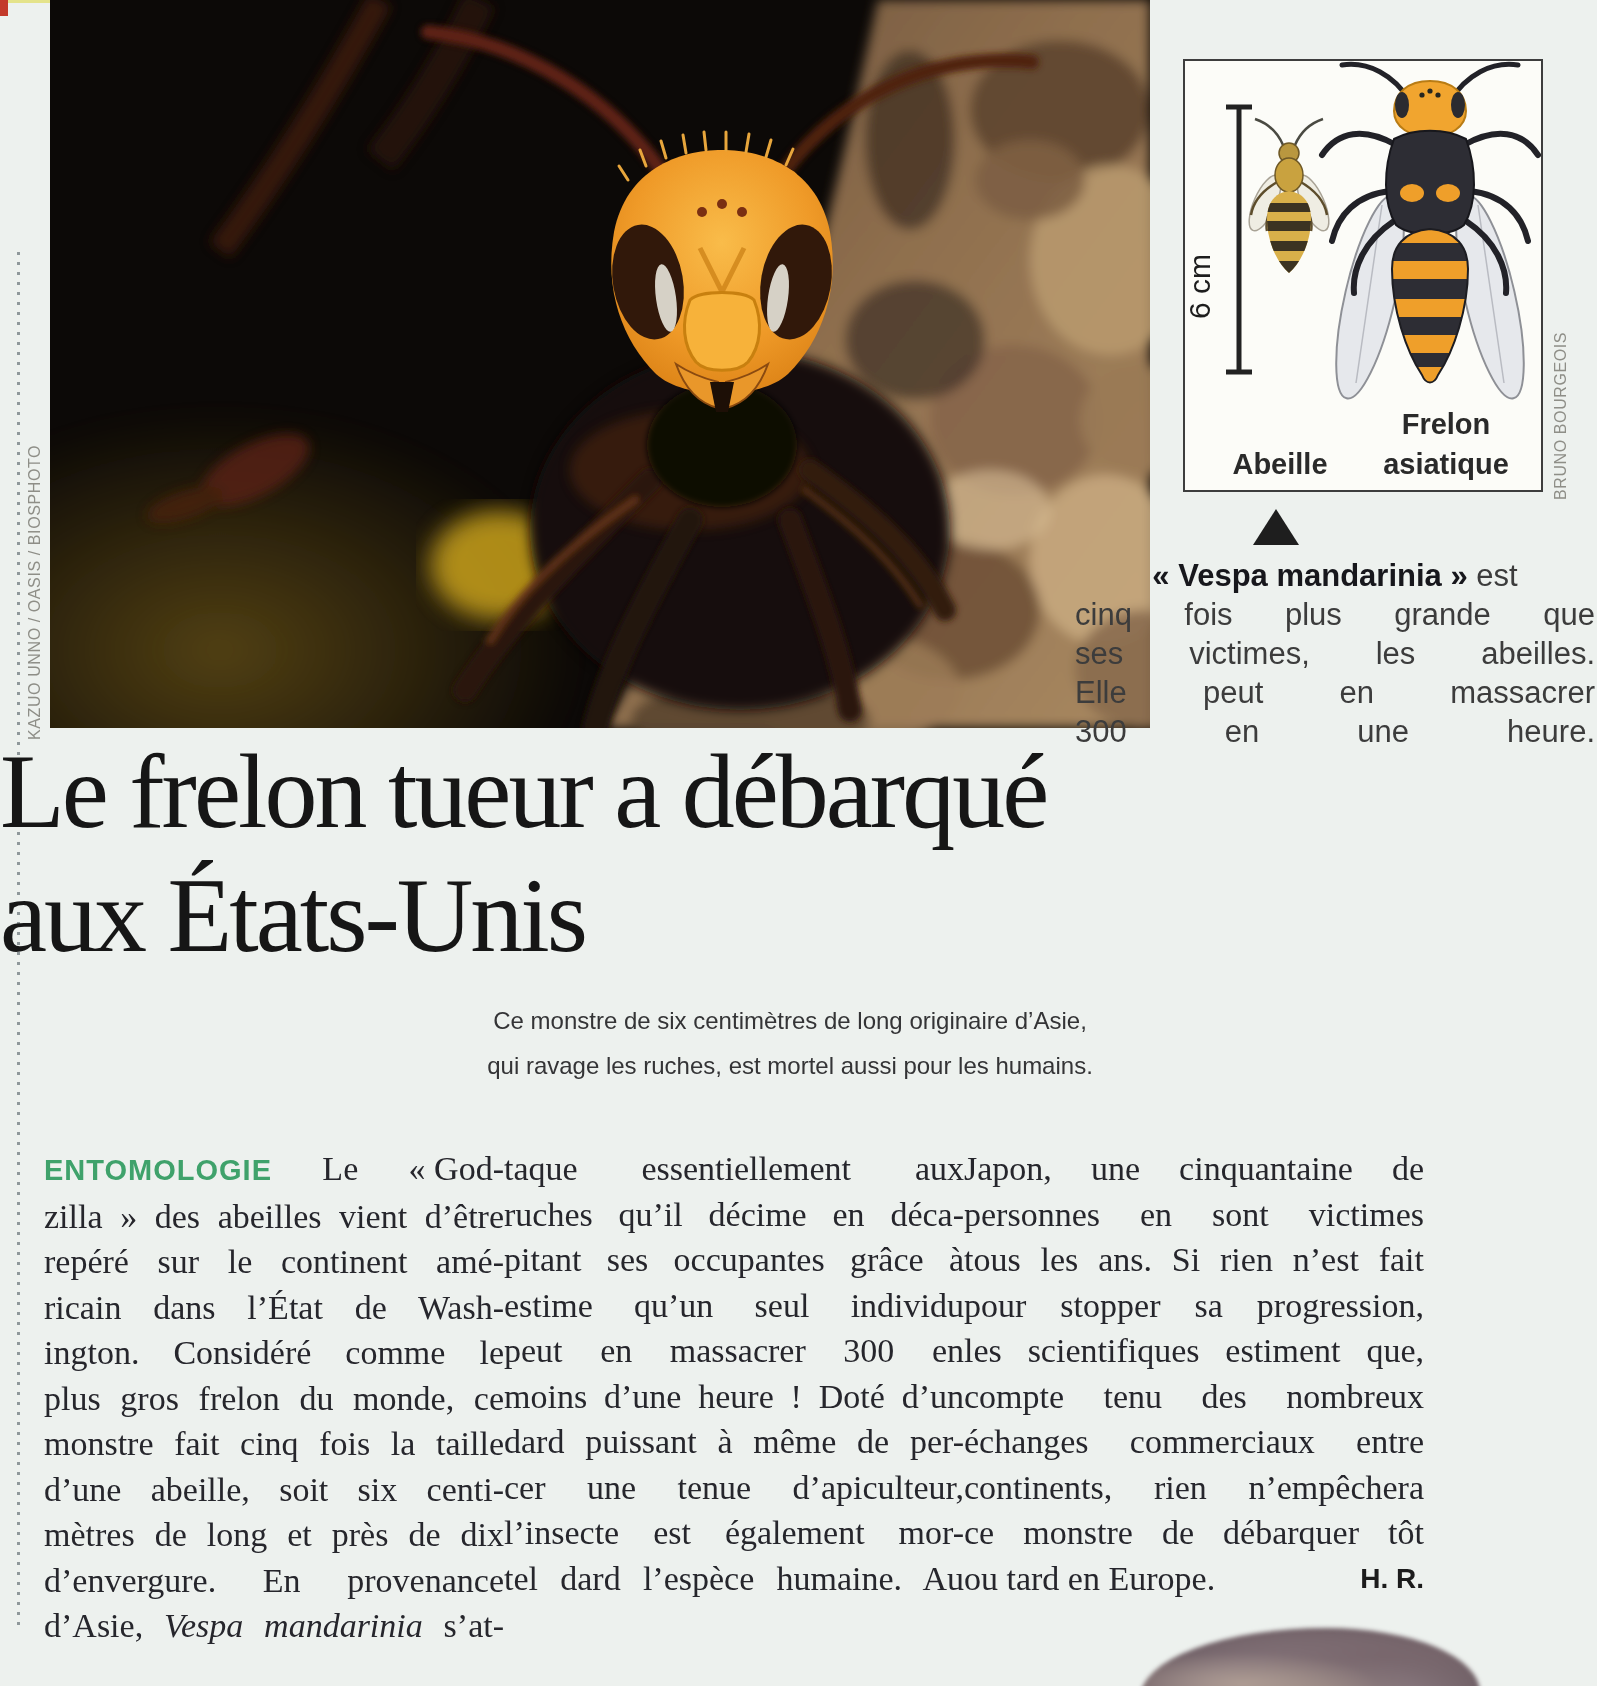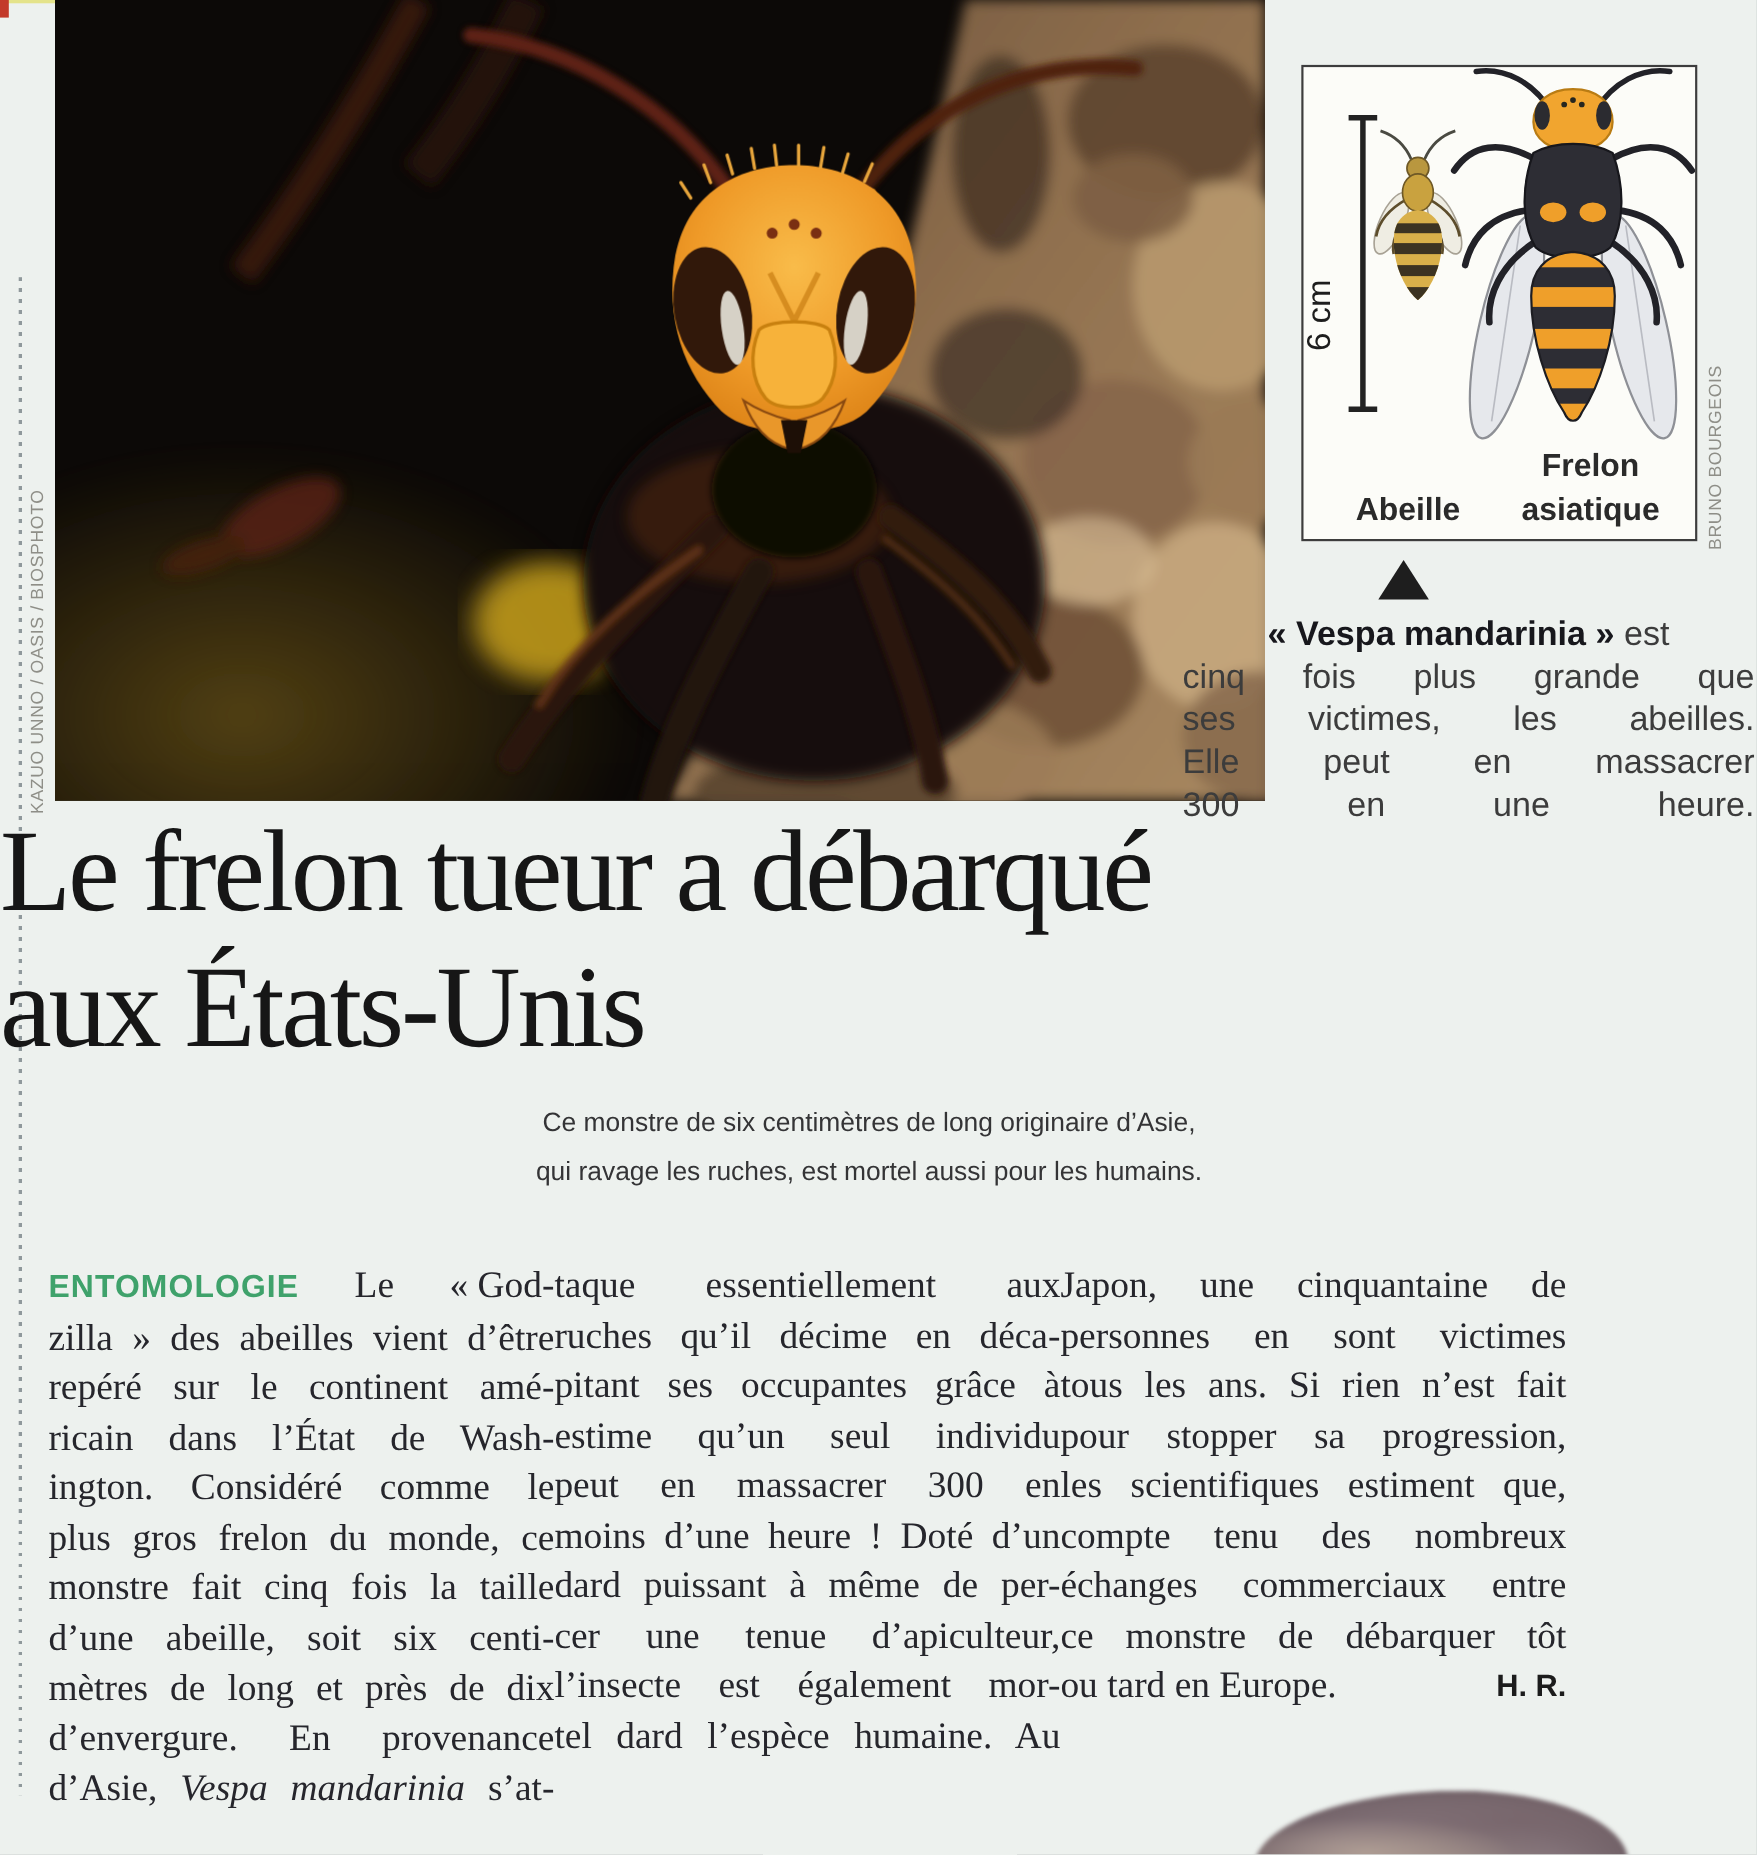--- a/index.html
+++ b/index.html
@@ -350,20 +350,21 @@
     </div>
     <div class="col">
       <div>
           <div class="gen-line">Japon, une cinquantaine de</div>
           <div class="gen-line">personnes en sont victimes</div>
           <div class="gen-line">tous les ans. Si rien n’est fait</div>
           <div class="gen-line">pour stopper sa progression,</div>
           <div class="gen-line">les scientifiques estiment que,</div>
           <div class="gen-line">compte tenu des nombreux</div>
           <div class="gen-line">échanges commerciaux entre</div>
+          <div class="gen-line">continents, rien n’empêchera</div>
           <div class="gen-line">ce monstre de débarquer tôt</div>
         </div>
       <div class="bline last-flex">
         <span>ou tard en Europe.</span>
         <span class="byline">H. R.</span>
       </div>
     </div>
   </div>
 
   <div class="nest"></div>

